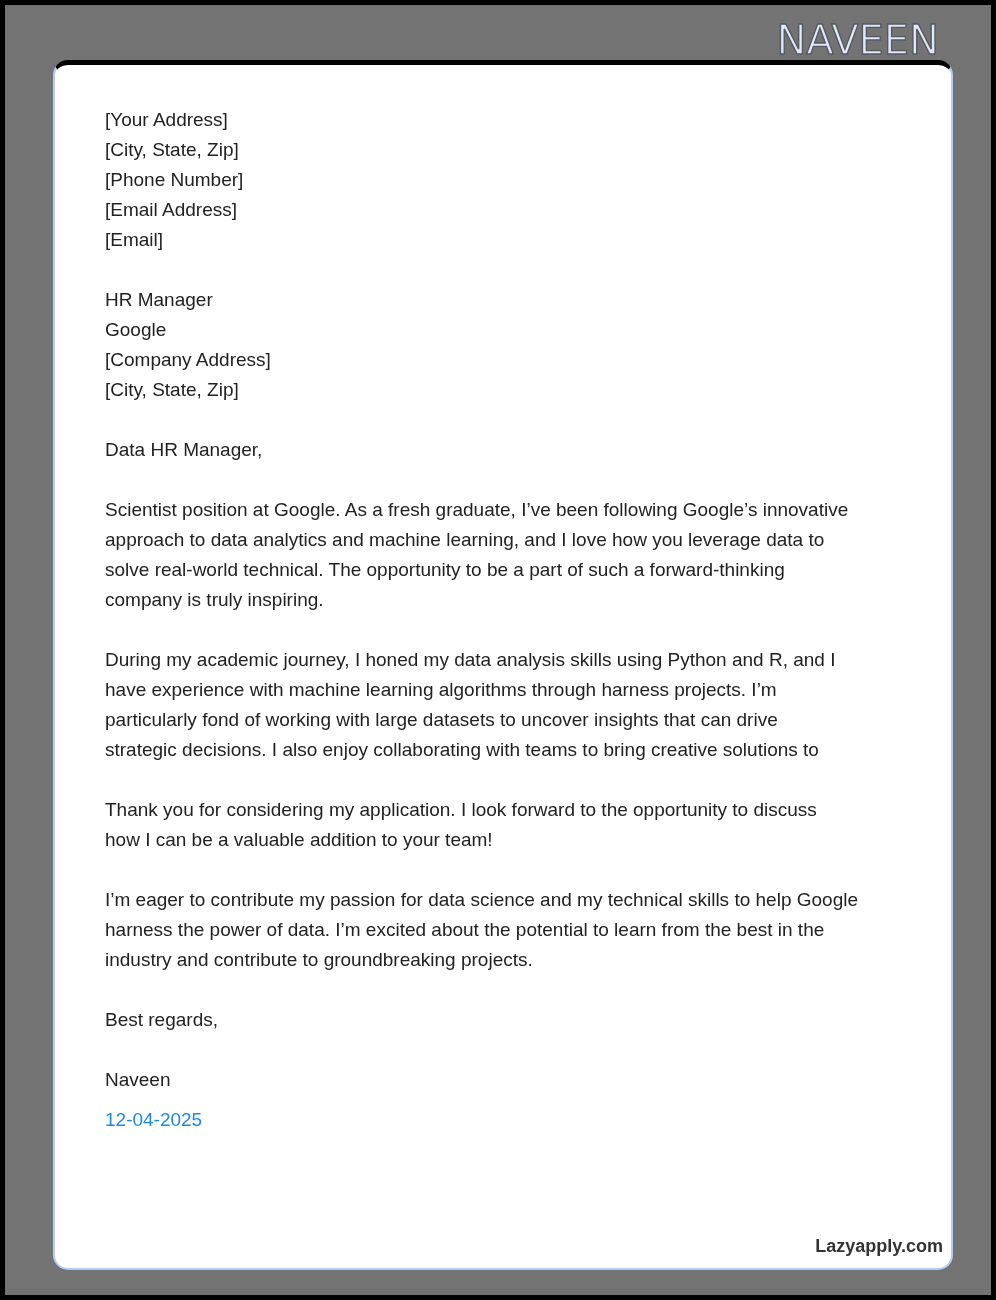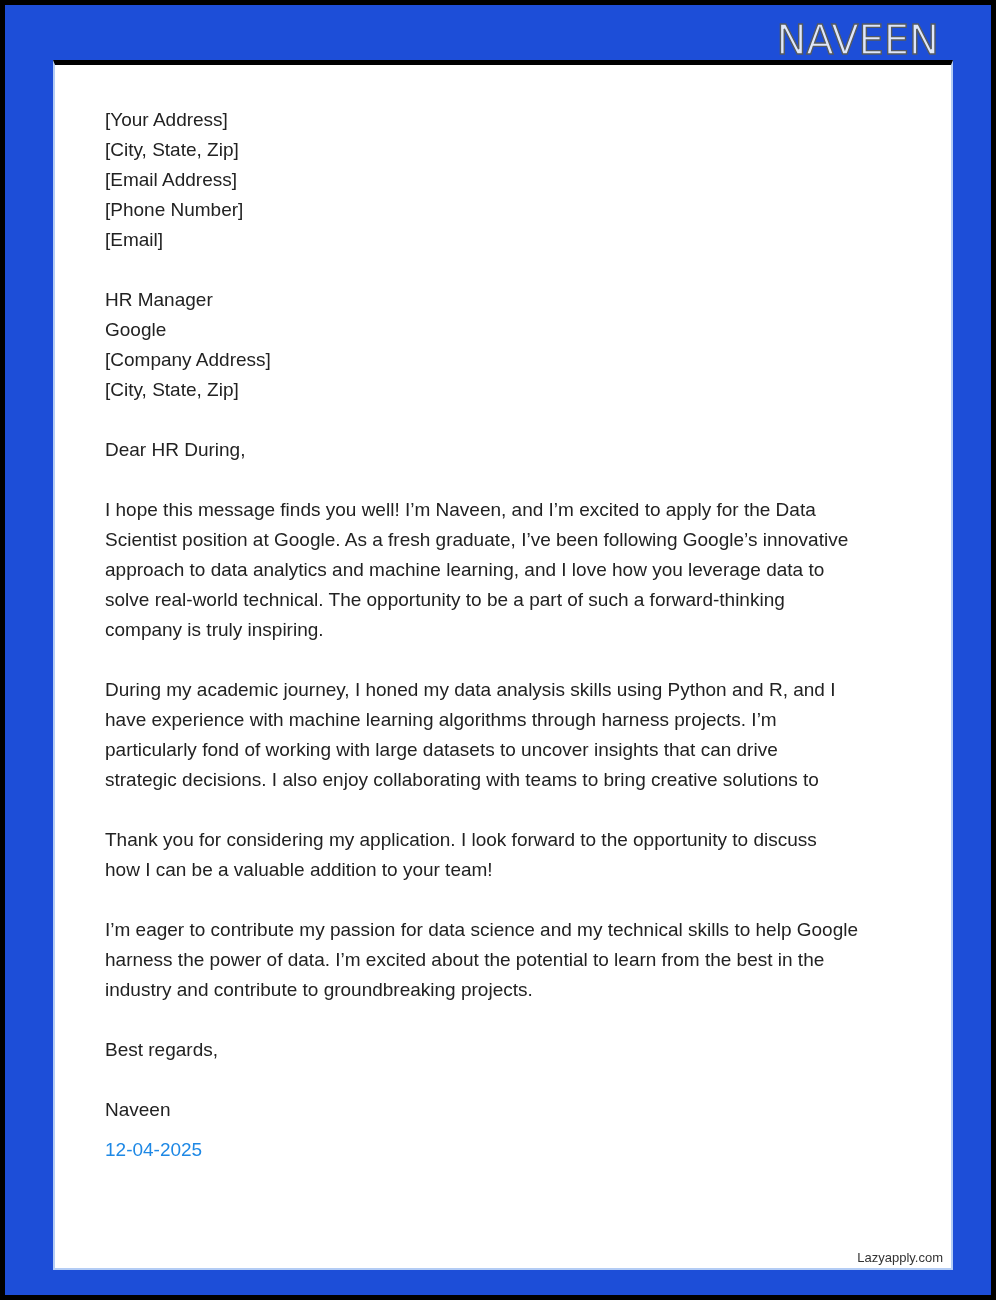--- a/index.html
+++ b/index.html
@@ -13,21 +13,21 @@
     overflow: hidden;
     background: #000000;
     font-family: "Liberation Sans", "DejaVu Sans", sans-serif;
   }
   .frame {
     position: absolute;
     left: 5px;
     top: 5px;
     width: 986px;
     height: 1290px;
-    background: #1d4ed8;
+    background: #737373;
   }
   .title {
     position: absolute;
     right: 52px;
     top: 12px;
     font-size: 40px;
     line-height: 46px;
     letter-spacing: 0px;
     color: #e0e8fa;
     -webkit-text-stroke: 1.4px #555a60;
@@ -39,20 +39,21 @@
     position: absolute;
     left: 48px;
     top: 55px;
     width: 896px;
     height: 1203px;
     background: #ffffff;
     border-left: 2px solid #b3ccf5;
     border-right: 2px solid #b3ccf5;
     border-bottom: 2px solid #b3ccf5;
     border-top: 5px solid #000000;
+    border-radius: 15px;
   }
   .content {
     position: absolute;
     left: 50px;
     top: 40px;
     width: 800px;
     font-size: 19px;
     line-height: 30px;
     color: #222222;
   }
@@ -67,56 +68,56 @@
     color: #1e88e5;
     display: block;
     margin-top: 10px;
   }
   .signature-name {
     display: block;
   }
   .footer-brand {
     position: absolute;
     right: 8px;
-    bottom: 2px;
-    font-size: 13px;
+    bottom: 14px;
+    font-size: 18px;
     line-height: 16px;
     color: #333333;
+    font-weight: bold;
   }
 </style>
 </head>
 <body>
 
 <div class="frame">
   <h1 class="title">NAVEEN</h1>
 
   <div class="card">
     <div class="content">
 
       <div class="block">
         <span class="line">[Your Address]</span>
         <span class="line">[City, State, Zip]</span>
+        <span class="line">[Phone Number]</span>
         <span class="line">[Email Address]</span>
-        <span class="line">[Phone Number]</span>
         <span class="line">[Email]</span>
       </div>
 
       <div class="block">
         <span class="line">HR Manager</span>
         <span class="line">Google</span>
         <span class="line">[Company Address]</span>
         <span class="line">[City, State, Zip]</span>
       </div>
 
       <div class="block">
-        <span class="line">Dear HR During,</span>
+        <span class="line">Data HR Manager,</span>
       </div>
 
       <div class="block">
-        <span class="line">I hope this message finds you well! I’m Naveen, and I’m excited to apply for the Data</span>
         <span class="line">Scientist position at Google. As a fresh graduate, I’ve been following Google’s innovative</span>
         <span class="line">approach to data analytics and machine learning, and I love how you leverage data to</span>
         <span class="line">solve real-world technical. The opportunity to be a part of such a forward-thinking</span>
         <span class="line">company is truly inspiring.</span>
       </div>
 
       <div class="block">
         <span class="line">During my academic journey, I honed my data analysis skills using Python and R, and I</span>
         <span class="line">have experience with machine learning algorithms through harness projects. I’m</span>
         <span class="line">particularly fond of working with large datasets to uncover insights that can drive</span>

